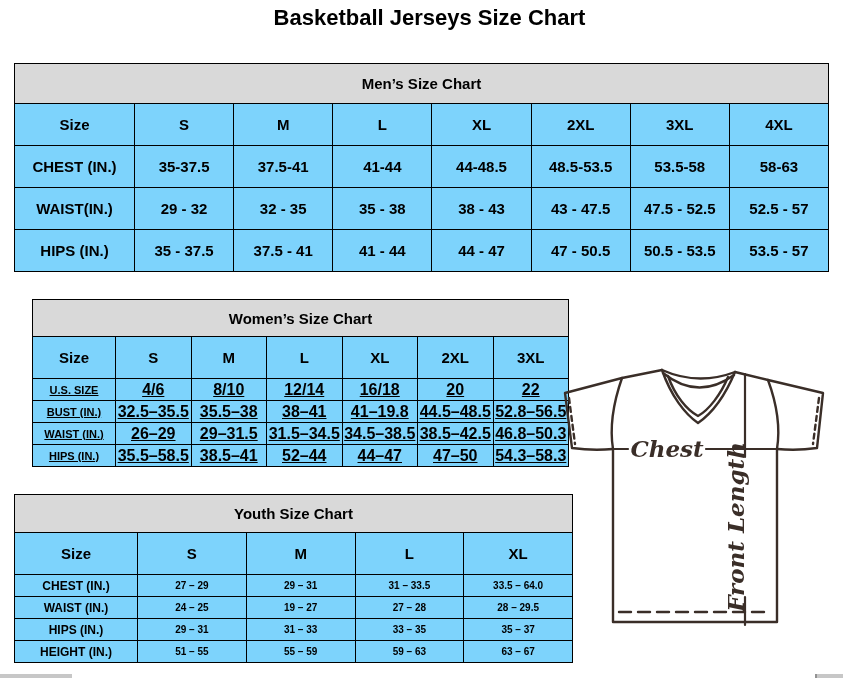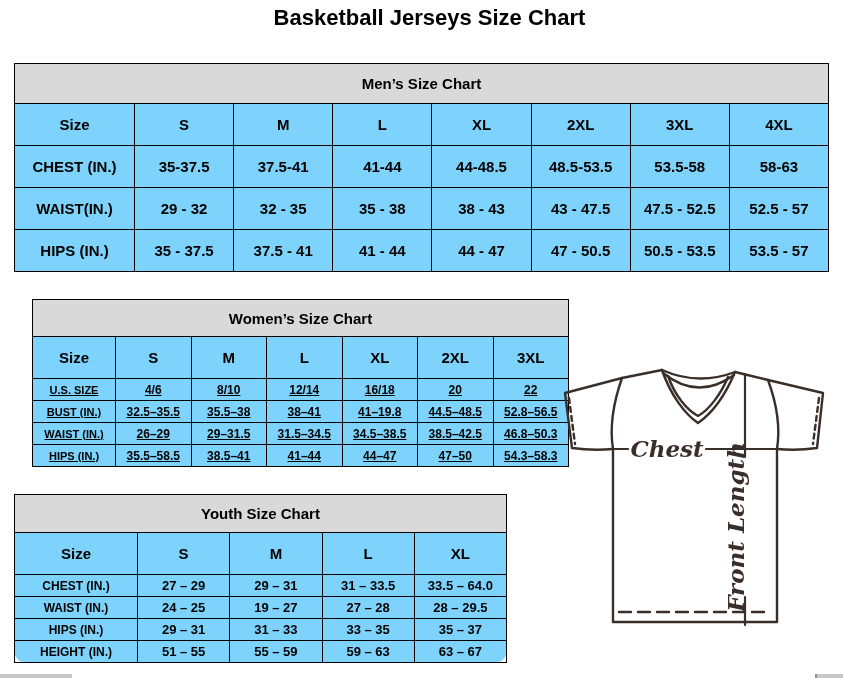--- a/index.html
+++ b/index.html
@@ -24,27 +24,27 @@
   tr.band-r td{background:#d9d9d9;font-size:15px;}
   #mens{left:14px;top:63px;width:815px;}
   #mens tr.band-r{height:40px;}
   #mens tr.hdr-r{height:42px;font-size:15px;}
   #mens tr.dat-r{height:42px;font-size:15px;}
   #womens{left:32px;top:299px;width:537px;}
   #womens tr.band-r{height:37px;}
   #womens tr.hdr-r{height:42px;font-size:15px;}
   #womens tr.dat-r{height:22px;text-decoration:underline;}
   #womens tr.dat-r th{font-size:11px;}
-  #womens tr.dat-r td{font-size:12px;}
-  #youth{left:14px;top:494px;width:493px;border-radius:13px;}
+  #womens tr.dat-r td{font-size:16px;}
+  #youth{left:14px;top:494px;width:559px;}
   #youth tr.band-r{height:38px;}
   #youth tr.hdr-r{height:42px;font-size:15px;}
   #youth tr.dat-r{height:22px;}
   #youth tr.dat-r th{font-size:12px;}
-  #youth tr.dat-r td{font-size:13px;text-align:center;}
+  #youth tr.dat-r td{font-size:10px;text-align:center;}
   .jersey{position:absolute;left:555px;top:360px;}
   .jersey text{
     font-family:"DejaVu Serif","Liberation Serif",serif;
     font-style:italic;font-weight:bold;fill:#3a2e28;
   }
   .scroll-thumb{position:absolute;height:4px;background:#c7c7c7;}
   .scroll-thumb.left{left:0;top:674px;width:72px;}
   .scroll-thumb.right{left:815px;top:674px;width:28px;border-left:2px solid #939393;}
 </style>
 </head>
@@ -157,21 +157,21 @@
       <td>29–31.5</td>
       <td>31.5–34.5</td>
       <td>34.5–38.5</td>
       <td>38.5–42.5</td>
       <td>46.8–50.3</td>
     </tr>
     <tr class="dat-r">
       <th>HIPS (IN.)</th>
       <td>35.5–58.5</td>
       <td>38.5–41</td>
-      <td>41–44</td>
+      <td>52–44</td>
       <td>44–47</td>
       <td>47–50</td>
       <td>54.3–58.3</td>
     </tr>
   </tbody>
 </table>
 
 <table class="size" id="youth">
   <colgroup>
       <col style="width:123px">

